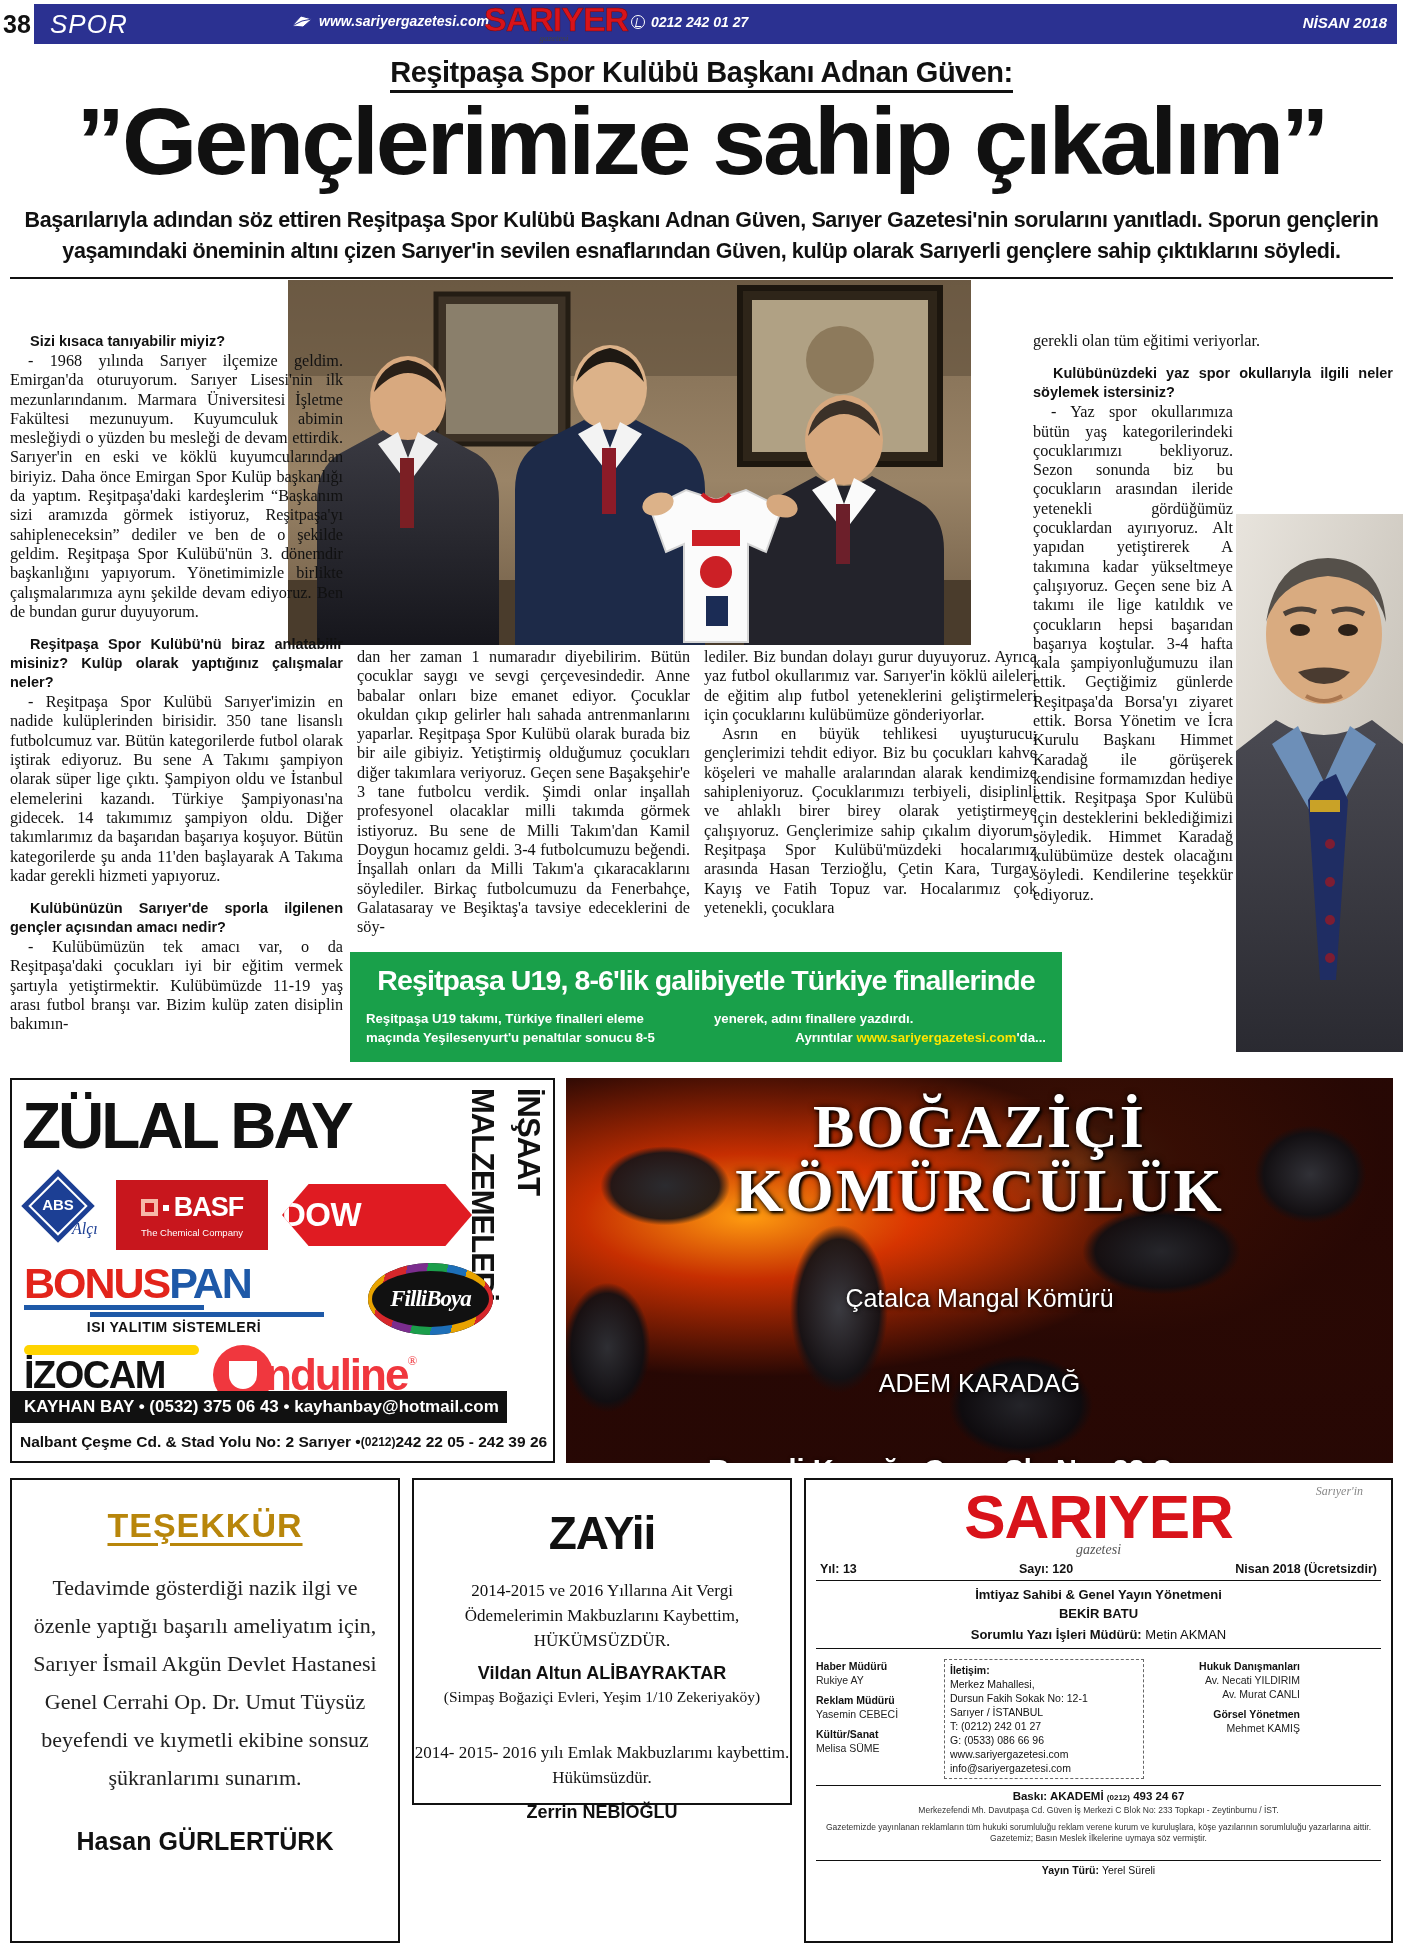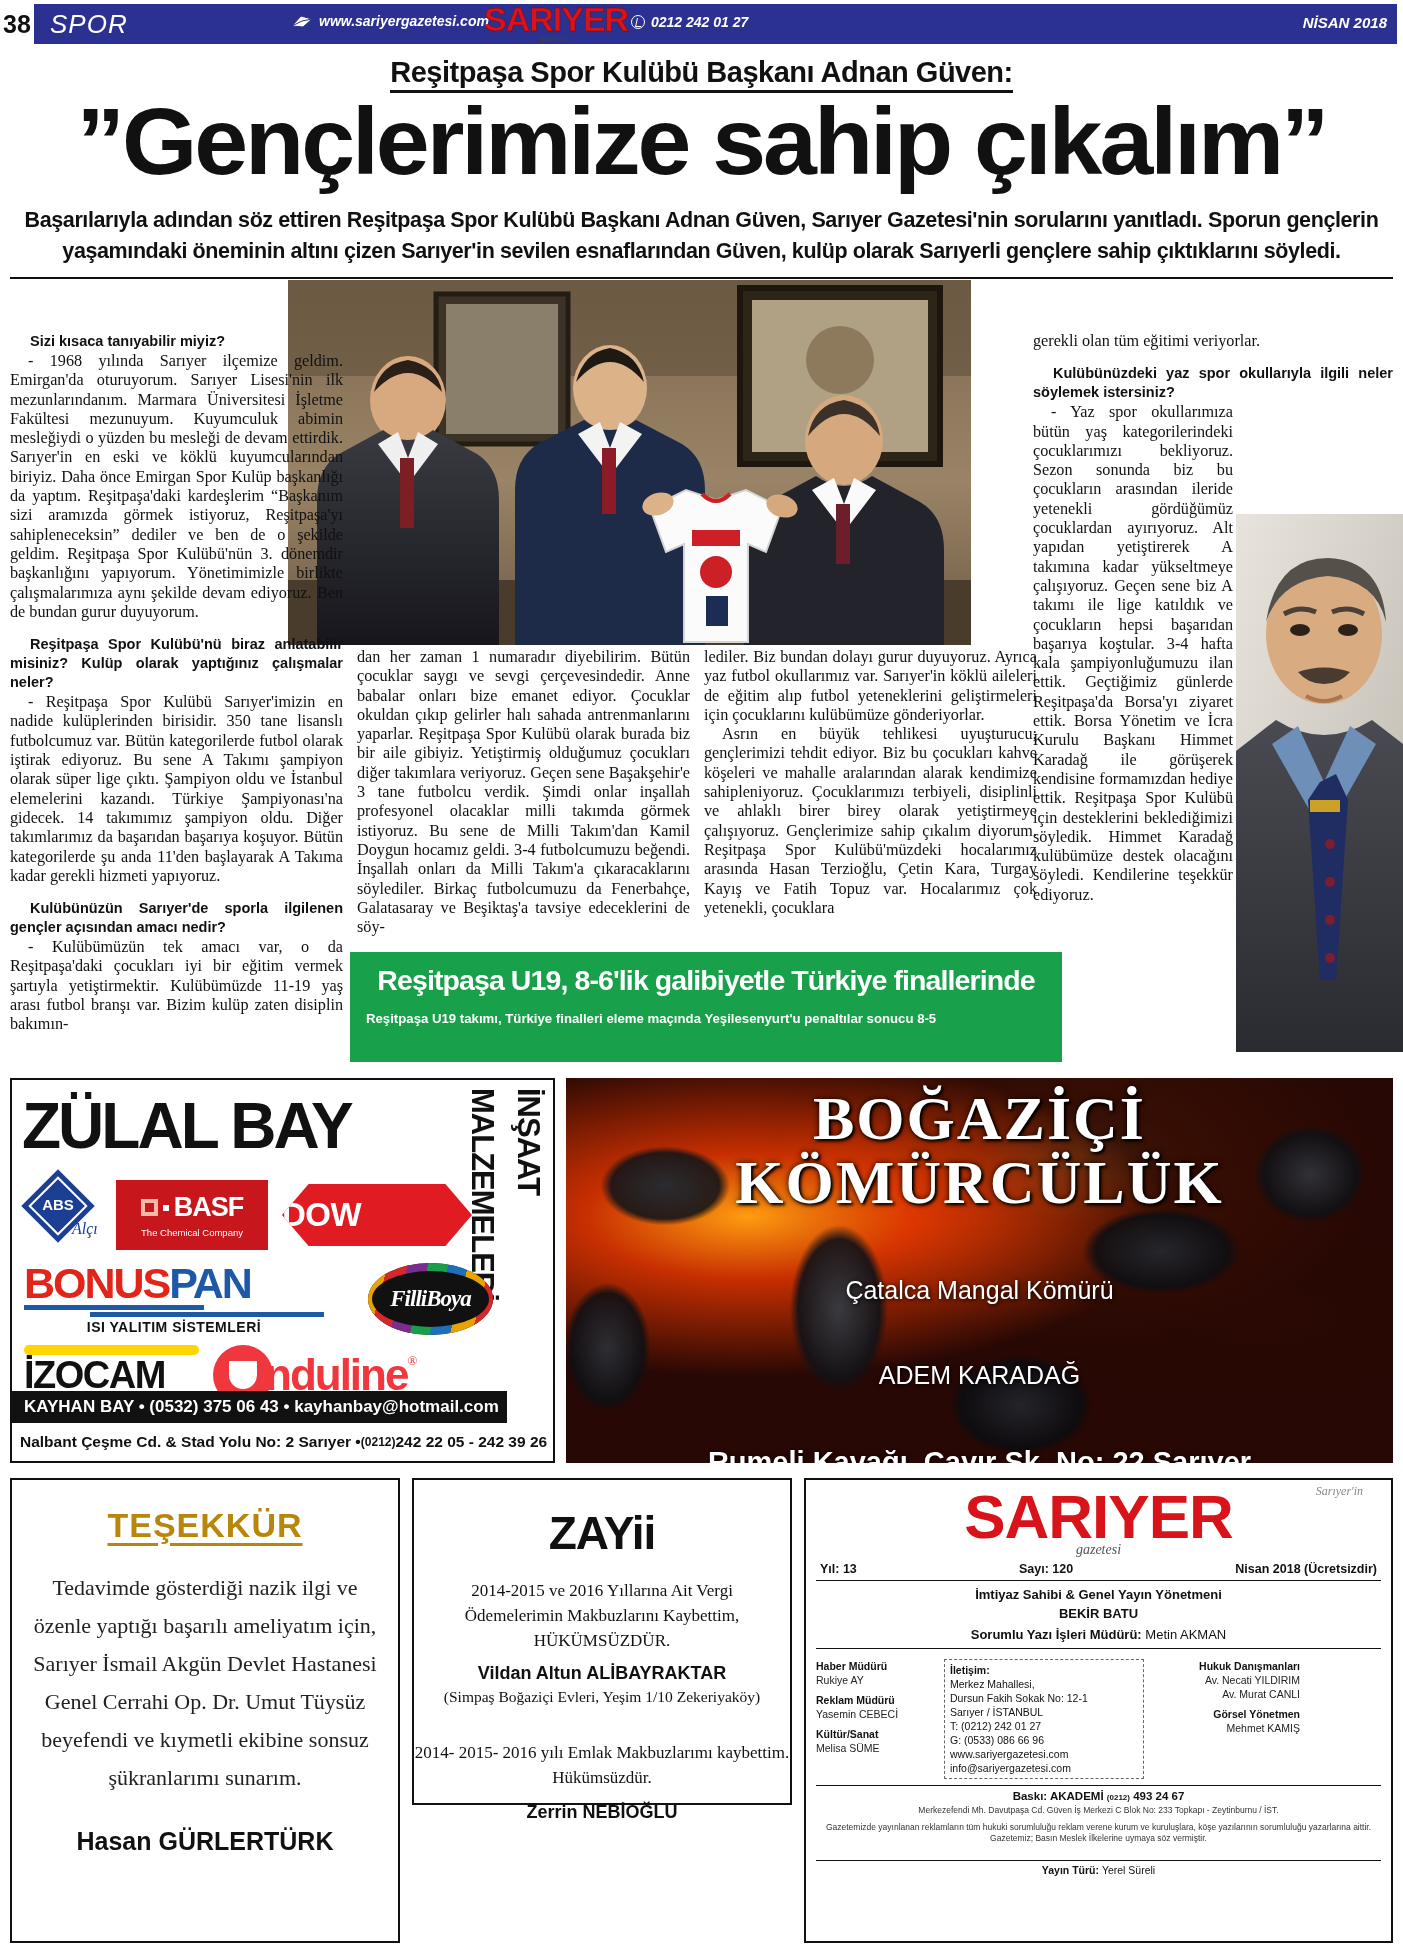--- a/index.html
+++ b/index.html
@@ -282,21 +282,21 @@
       radial-gradient(ellipse 80px 70px at 90% 25%, #313137 0%, rgba(16,16,20,0.9) 58%, rgba(0,0,0,0) 70%),
       radial-gradient(ellipse 100px 70px at 55% 85%, #242429 0%, rgba(12,12,16,0.9) 60%, rgba(0,0,0,0) 72%),
       radial-gradient(ellipse 60px 90px at 5% 70%, #2e2e33 0%, rgba(15,15,19,0.9) 60%, rgba(0,0,0,0) 72%);
   }
   .bogazici .bt1, .bogazici .bt2{
     position:relative; text-align:center; color:#fff;
     font-family:"Liberation Serif", serif; font-weight:bold;
     font-size:62px; letter-spacing:2px; line-height:64px;
     text-shadow:0 0 6px rgba(0,0,0,0.9), 2px 2px 3px #000;
   }
-  .bogazici .bt1{ margin-top:8px; }
+  .bogazici .bt1{ margin-top:16px; }
   .bogazici .sub1, .bogazici .sub2{
     position:relative; text-align:center; color:#fff;
     font-family:"Liberation Sans", sans-serif; font-size:25px;
     text-shadow:1px 1px 4px #000;
   }
   .bogazici .sub1{ margin-top:62px; }
   .bogazici .sub2{ margin-top:56px; }
   .bogazici .line1, .bogazici .line2{
     position:relative; text-align:center; color:#fff;
     font-family:"Liberation Sans", sans-serif; font-weight:bold;
@@ -532,20 +532,26 @@
     <div class="gap"></div>
     <div class="q">Kulübünüzdeki yaz spor okullarıyla ilgili neler söylemek istersiniz?</div>
     <div class="p" style="width:200px;">- Yaz spor okullarımıza bütün yaş kategorilerindeki çocuklarımızı bekliyoruz. Sezon sonunda biz bu çocukların arasından ileride yetenekli gördüğümüz çocuklardan ayırıyoruz. Alt yapıdan yetiştirerek A takımına kadar yükseltmeye çalışıyoruz. Geçen sene biz A takımı ile lige katıldık ve çocukların hepsi başarıdan başarıya koştular. 3-4 hafta kala şampiyonluğumuzu ilan ettik. Geçtiğimiz günlerde Reşitpaşa'da Borsa'yı ziyaret ettik. Borsa Yönetim ve İcra Kurulu Başkanı Himmet Karadağ ile görüşerek kendisine formamızdan hediye ettik. Reşitpaşa Spor Kulübü için desteklerini beklediğimizi söyledik. Himmet Karadağ kulübümüze destek olacağını söyledi. Kendilerine teşekkür ediyoruz.</div>
   </div>
 </div>
 
 <div class="greenbox">
   <div class="gtitle">Reşitpaşa U19, 8-6'lik galibiyetle Türkiye finallerinde</div>
   <div class="gcols">
     <div class="gc">Reşitpaşa U19 takımı, Türkiye finalleri eleme maçında Yeşilesenyurt'u penaltılar sonucu 8-5</div>
+    <div class="gc right">
+      <span>yenerek, adını finallere yazdırdı.</span>
+      <span class="ind">
+        <span>Ayrıntılar </span><span class="link">www.sariyergazetesi.com</span><span>'da...</span>
+      </span>
+    </div>
   </div>
 </div>
 
 <div class="adrow1">
 
   <div class="zulal">
     <div class="ztitle">ZÜLAL BAY</div>
     <div class="vert">İNŞAAT MALZEMELERİ</div>
 
     <div class="logos">

